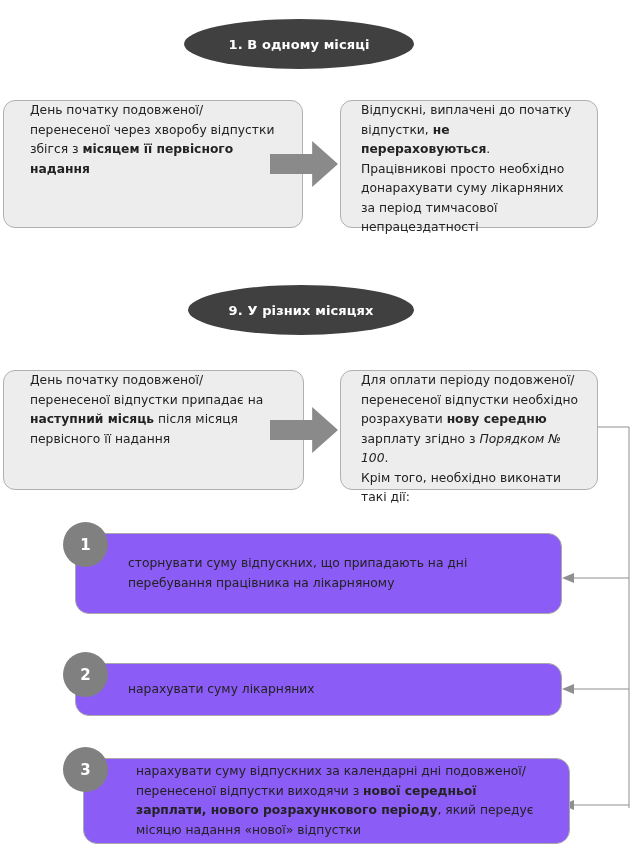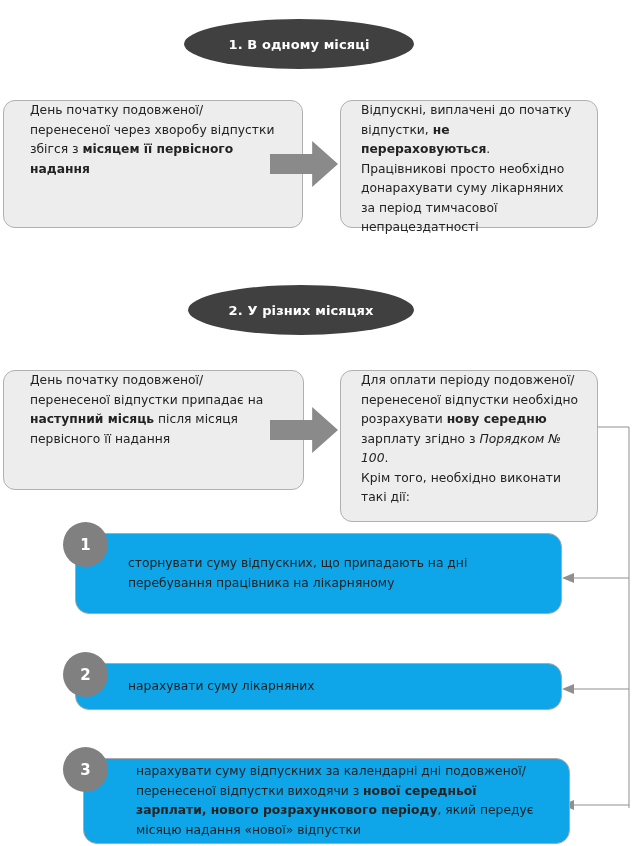--- a/index.html
+++ b/index.html
@@ -43,55 +43,55 @@
     display: flex;
   }
   .infobox .txt {
     padding: 0 18px 0 26px;
     font-size: 12.3px;
     line-height: 19.5px;
   }
   #box-1a { left: 3px;   top: 100px; width: 300px; height: 128px; }
   #box-1b { left: 340px; top: 100px; width: 258px; height: 128px; }
   #box-2a { left: 3px;   top: 370px; width: 301px; height: 120px; }
-  #box-2b { left: 340px; top: 370px; width: 258px; height: 152px; }
+  #box-2b { left: 340px; top: 370px; width: 258px; height: 120px; }
   #box-1b .txt, #box-2b .txt { padding-left: 20px; }
 
   b { font-weight: bold; }
   i { font-style: italic; }
 
   
   .block-arrow {
     position: absolute;
     width: 68px;
     height: 46px;
     background: #8a8a8a;
     -webkit-clip-path: polygon(0% 28%, 62% 28%, 62% 0%, 100% 50%, 62% 100%, 62% 72%, 0% 72%);
     clip-path: polygon(0% 28%, 62% 28%, 62% 0%, 100% 50%, 62% 100%, 62% 72%, 0% 72%);
   }
   #arrow-1 { left: 270px; top: 141px; }
   #arrow-2 { left: 270px; top: 407px; }
 
   
   .stepbox {
     position: absolute;
-    background: #0ea5e9;
+    background: #8b5cf6;
     border: 1px solid #a9a9a9;
     border-radius: 14px;
     box-sizing: border-box;
     display: flex;
     align-items: center;
   }
   .stepbox .txt {
     padding: 0 24px 0 52px;
     font-size: 12.3px;
     line-height: 19.5px;
   }
   #step-1 { left: 75px; top: 533px; width: 487px; height: 81px; }
-  #step-2 { left: 75px; top: 663px; width: 487px; height: 47px; text-align: center; }
+  #step-2 { left: 75px; top: 663px; width: 487px; height: 53px; text-align: center; }
   #step-3 { left: 83px; top: 758px; width: 487px; height: 86px; }
 
   .badge {
     position: absolute;
     width: 45px;
     height: 45px;
     border-radius: 50%;
     background: #808080;
     color: #ffffff;
     font-size: 15px;
@@ -118,21 +118,21 @@
   <div class="txt">День початку подовженої/ перенесеної через хворобу відпустки збігся з <b>місяцем її первісного надання</b></div>
 </div>
 
 <div class="block-arrow" id="arrow-1"></div>
 
 <div class="infobox" id="box-1b">
   <div class="txt">Відпускні, виплачені до початку відпустки, <b>не перераховуються</b>. Працівникові просто необхідно донарахувати суму лікарняних за період тимчасової непрацездатності</div>
 </div>
 
 <div class="ellipse" id="ellipse-2">
-  <span>2. У різних місяцях</span>
+  <span>9. У різних місяцях</span>
 </div>
 
 <div class="infobox" id="box-2a">
   <div class="txt">День початку подовженої/ перенесеної відпустки припадає на <b>наступний місяць</b> після місяця первісного її надання</div>
 </div>
 
 <div class="block-arrow" id="arrow-2"></div>
 
 <div class="infobox" id="box-2b">
   <div class="txt">Для оплати періоду подовженої/ перенесеної відпустки необхідно розрахувати <b>нову середню</b> зарплату згідно з <i>Порядком № 100</i>.<br>Крім того, необхідно виконати такі дії:</div>

